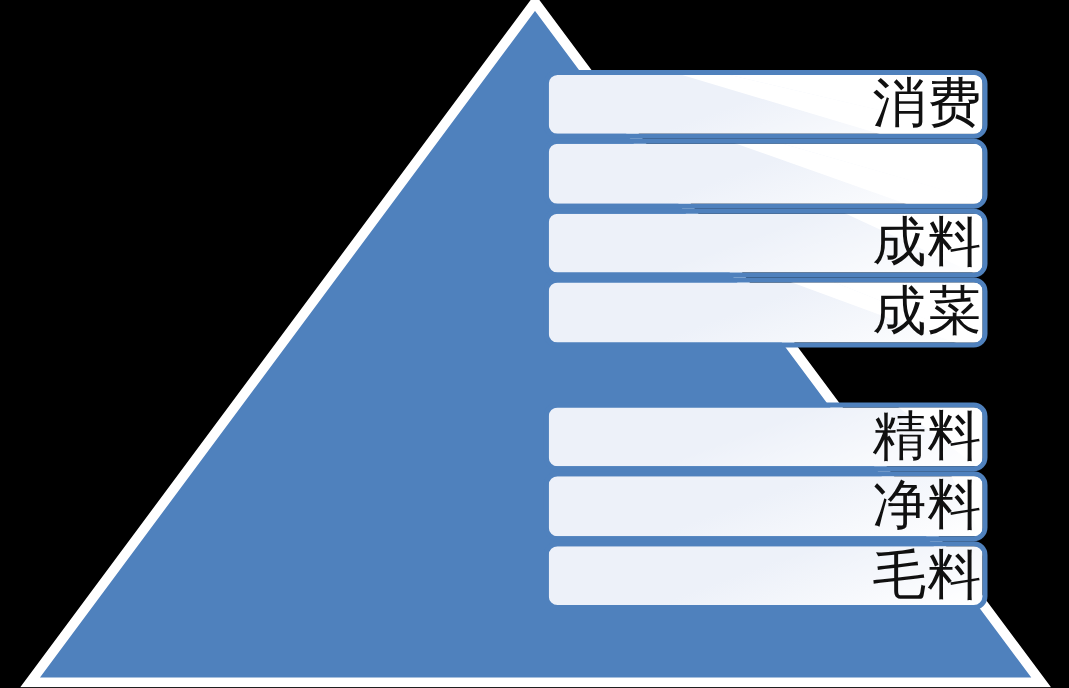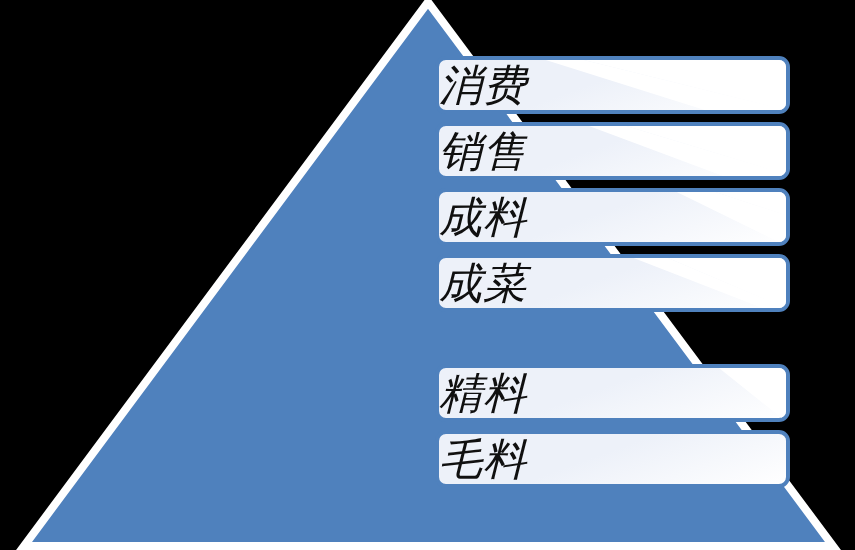--- a/index.html
+++ b/index.html
@@ -41,22 +41,21 @@
     position: relative;
     box-sizing: border-box;
     width: 355px;
     height: 58px;
     border: 4px solid #4F81BD;
     border-radius: 11px;
     background: #EDF1F9;
     overflow: hidden;
     display: flex;
     align-items: center;
-    justify-content: flex-start;
-    font-style: italic;
+    justify-content: flex-end;
   }
   
   .level-box .sheen {
     position: absolute;
     left: 0; top: 0;
     width: 100%;
     height: 100%;
     pointer-events: none;
   }
   .level-label {
@@ -112,21 +111,20 @@
         <polygon points="134,-4 355,58 355,-4" fill="#FFFFFF"></polygon>
       </svg>
       <span class="level-label" style="color: rgb(16, 16, 16);">消费</span>
     </div>
 
     <div class="level-box" style="border-color: rgb(79, 129, 189); background: linear-gradient(160deg, rgb(237, 241, 249) 0%, rgb(237, 241, 249) 45%, rgb(255, 255, 255) 100%); border-radius: 11px;">
       <svg class="sheen" viewBox="0 0 355 58" width="355" height="58" preserveAspectRatio="none">
         <polygon points="144,-4 180,-4 355,56 355,62 300,62" fill="#FFFFFF"></polygon>
         <polygon points="180,-4 355,56 355,-4" fill="#FFFFFF"></polygon>
       </svg>
-      <span class="level-label" style="color: rgb(16, 16, 16);">销售</span>
     </div>
 
     <div class="level-box" style="border-color: rgb(79, 129, 189); background: linear-gradient(160deg, rgb(237, 241, 249) 0%, rgb(237, 241, 249) 45%, rgb(255, 255, 255) 100%); border-radius: 11px;">
       <svg class="sheen" viewBox="0 0 355 58" width="355" height="58" preserveAspectRatio="none">
         <polygon points="236,-4 272,-4 355,27 355,62" fill="#FFFFFF"></polygon>
         <polygon points="272,-4 355,27 355,-4" fill="#FFFFFF"></polygon>
       </svg>
       <span class="level-label" style="color: rgb(16, 16, 16);">成料</span>
     </div>
 
@@ -138,20 +136,26 @@
       <span class="level-label" style="color: rgb(16, 16, 16);">成菜</span>
     </div>
 
     <div class="level-box" style="border-color: rgb(79, 129, 189); background: linear-gradient(160deg, rgb(237, 241, 249) 0%, rgb(237, 241, 249) 45%, rgb(255, 255, 255) 100%); border-radius: 11px; margin-top: 44px;">
       <svg class="sheen" viewBox="0 0 355 58" width="355" height="58" preserveAspectRatio="none">
         <polygon points="282,-4 318,-4 355,-4 355,62" fill="#FFFFFF"></polygon>
       </svg>
       <span class="level-label" style="color: rgb(16, 16, 16);">精料</span>
     </div>
 
+    <div class="level-box" style="border-color: rgb(79, 129, 189); background: linear-gradient(160deg, rgb(237, 241, 249) 0%, rgb(237, 241, 249) 45%, rgb(255, 255, 255) 100%); border-radius: 11px;">
+      <svg class="sheen" viewBox="0 0 355 58" width="355" height="58" preserveAspectRatio="none">
+        <polygon points="328,-4 355,-4 355,62" fill="#FFFFFF"></polygon>
+      </svg>
+      <span class="level-label" style="color: rgb(16, 16, 16);">净料</span>
+    </div>
 
     <div class="level-box" style="border-color: rgb(79, 129, 189); background: linear-gradient(160deg, rgb(237, 241, 249) 0%, rgb(237, 241, 249) 45%, rgb(255, 255, 255) 100%); border-radius: 11px;">
       <svg class="sheen" viewBox="0 0 355 58" width="355" height="58" preserveAspectRatio="none">
         <polygon points="352,-4 355,-4 355,10" fill="#FFFFFF"></polygon>
       </svg>
       <span class="level-label" style="color: rgb(16, 16, 16);">毛料</span>
     </div>
 
   </div>
 </div>

